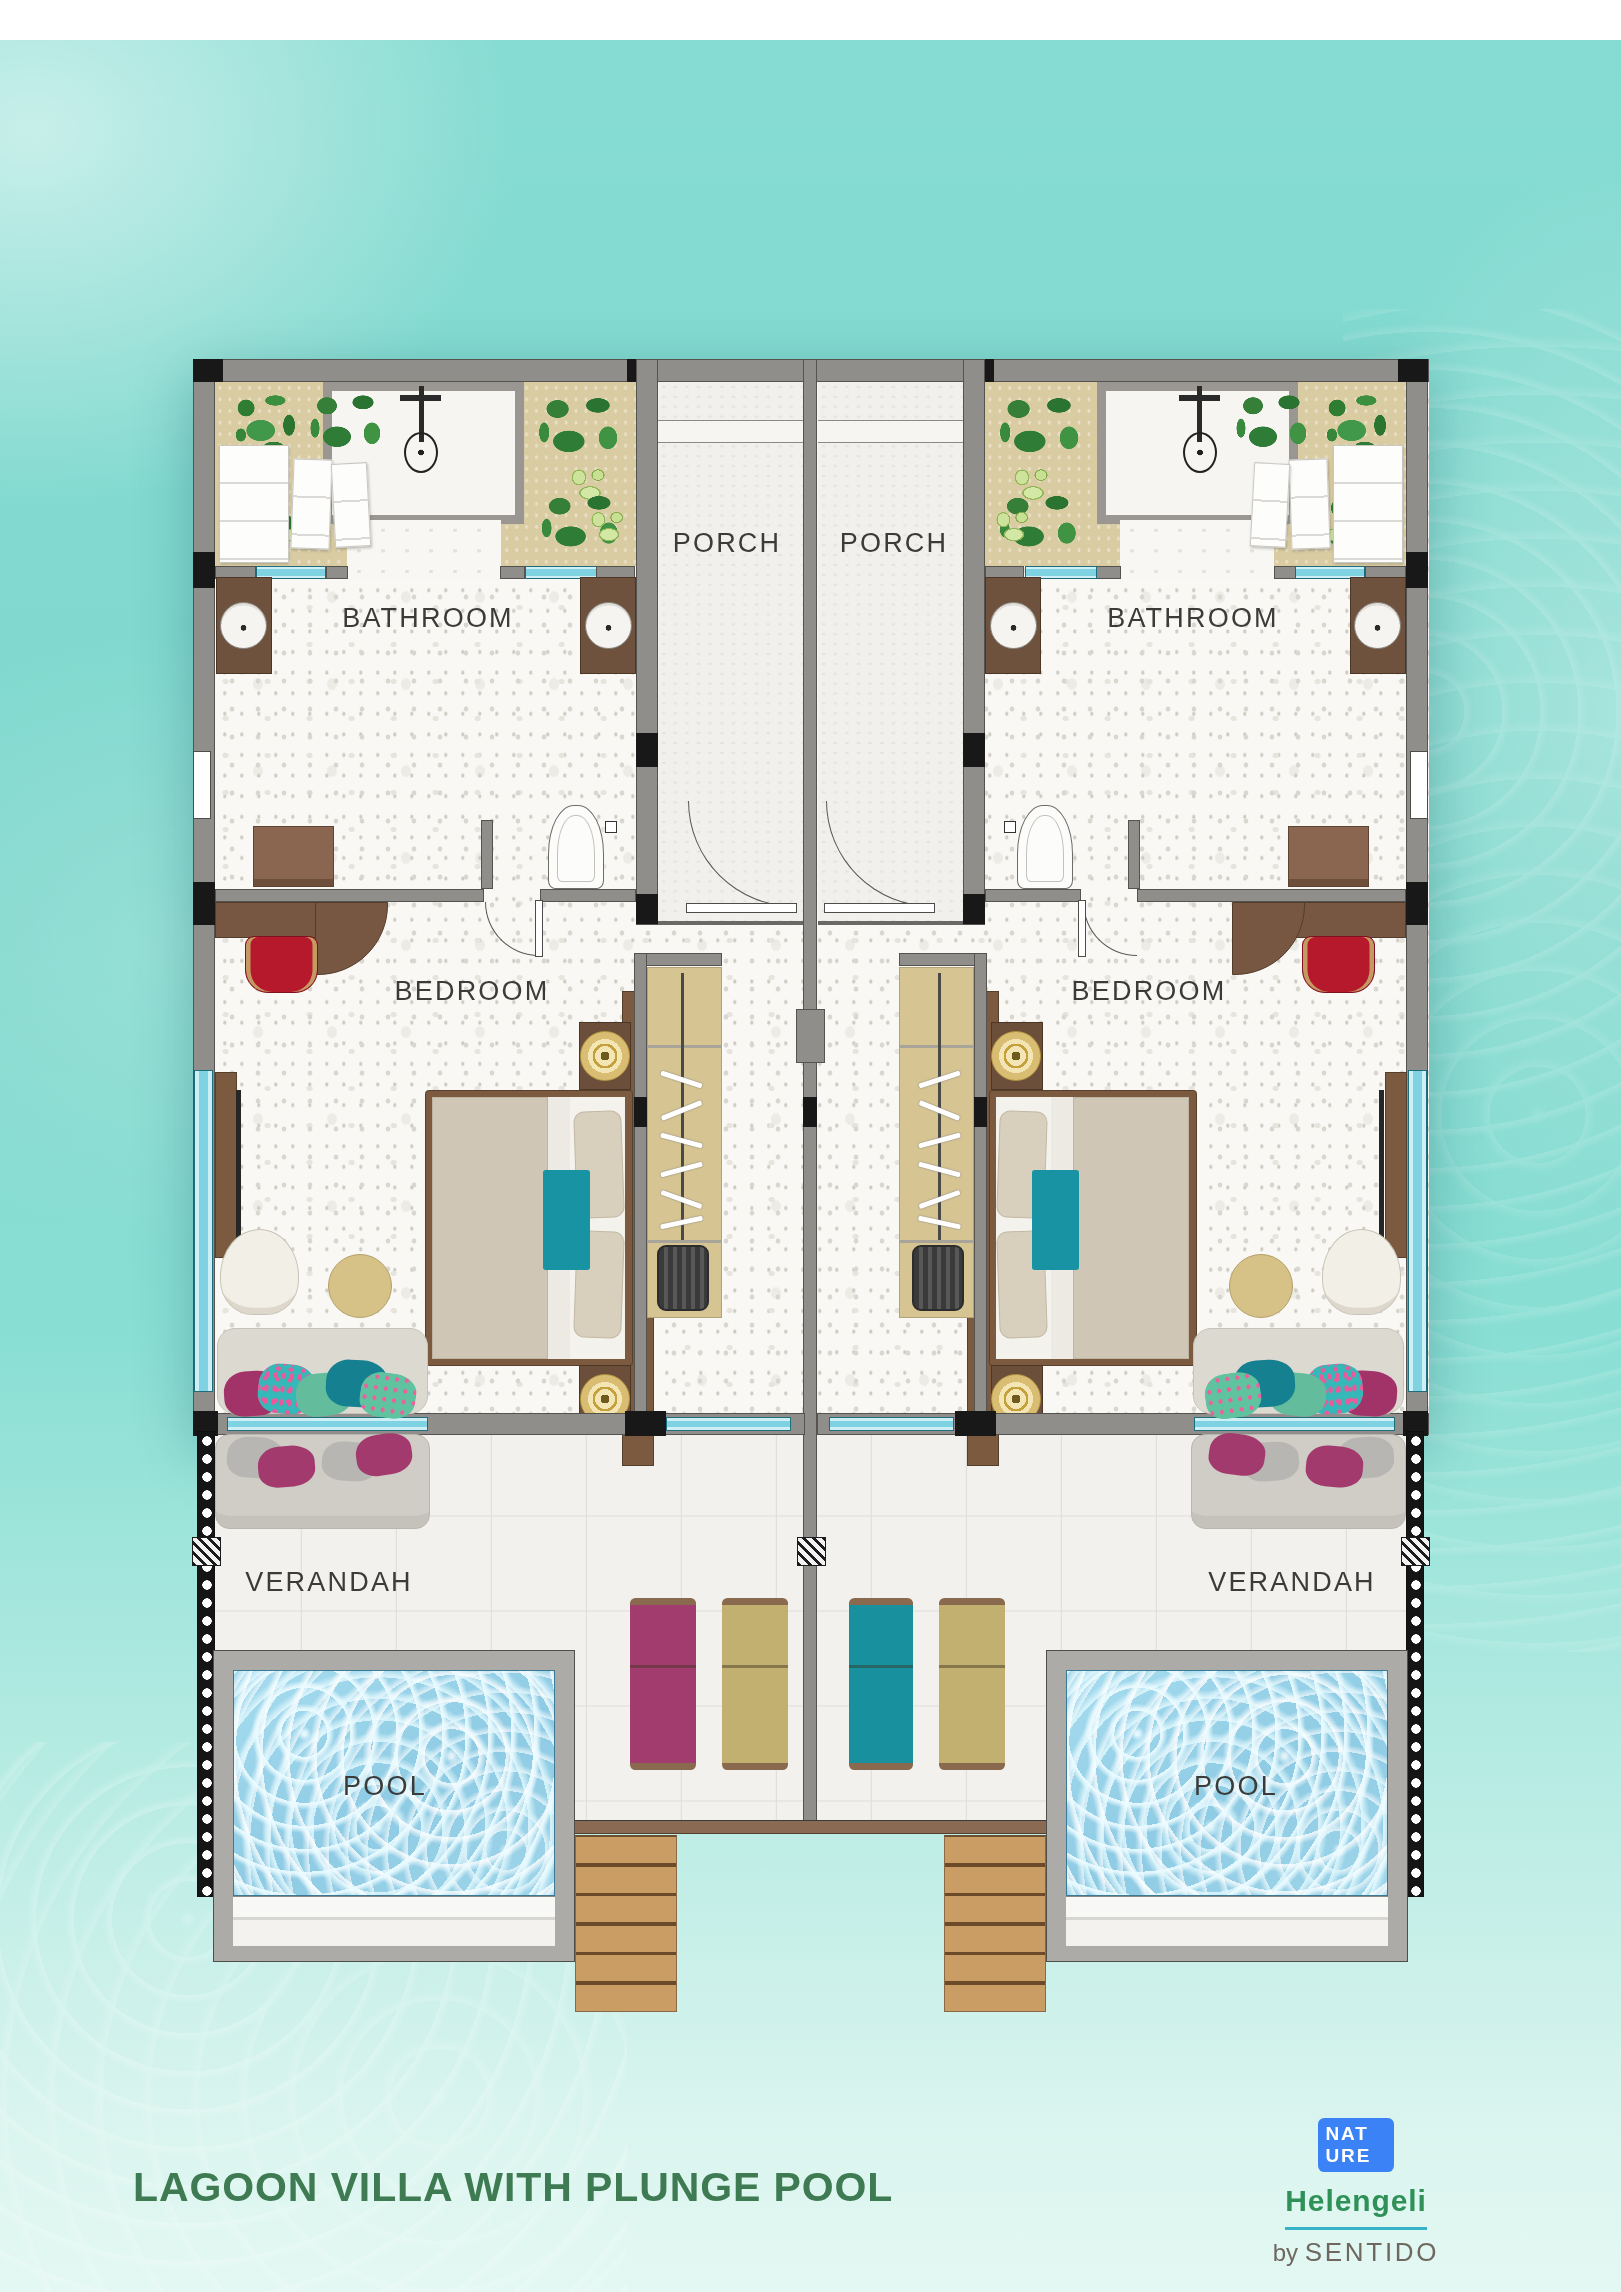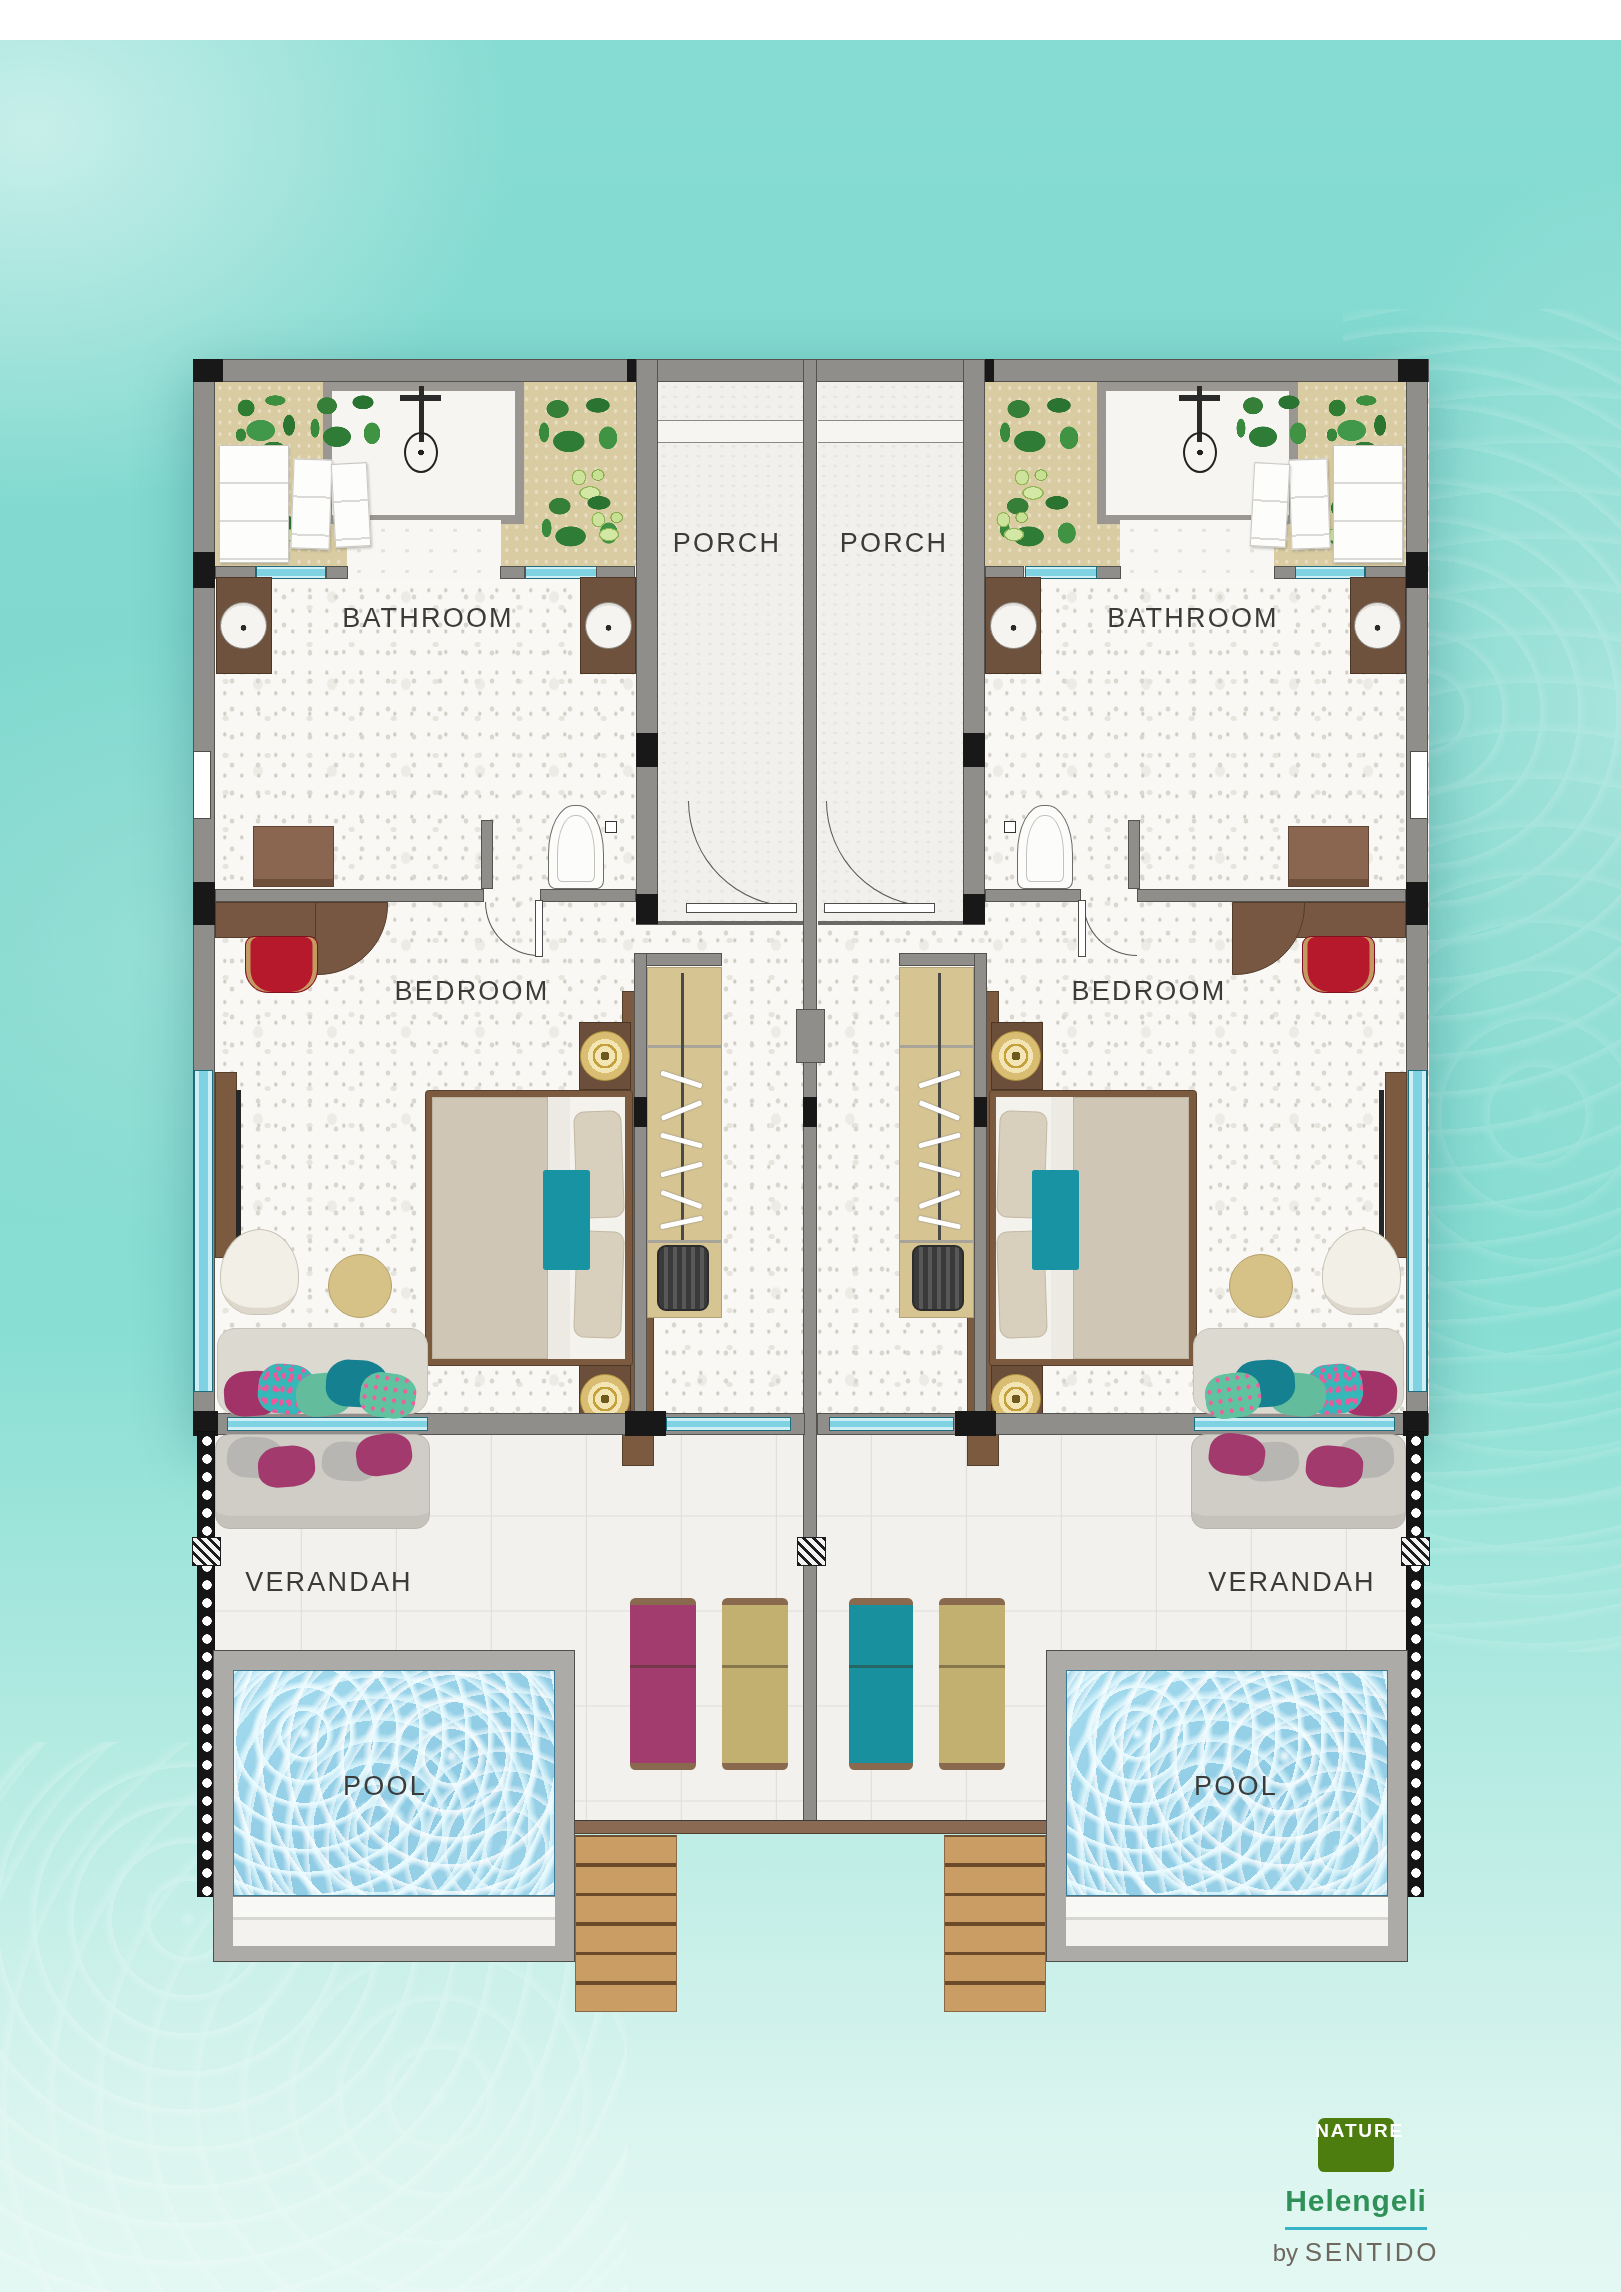--- a/index.html
+++ b/index.html
@@ -154,22 +154,22 @@
 
   
   .caption{position:absolute;left:133px;top:2124px;}
   .cap1{font-size:41px;font-weight:bold;letter-spacing:0.9px;color:#3e7a52;}
   .cap2{font-size:39px;font-weight:bold;letter-spacing:0.9px;color:#82c87c;margin-top:9px;}
 
   
   .logo{position:absolute;left:1161px;top:2071px;width:390px;text-align:center;}
   .logo-row{display:flex;align-items:flex-start;justify-content:center;gap:10.7px;}
   .oblu{font-size:82px;line-height:64px;font-weight:bold;letter-spacing:4.5px;color:#2aa9c0;}
-  .nature{background:#4d7c0f;border-radius:6.3px;width:68px;height:50px;margin-top:7.2px;
-      display:flex;flex-direction:row;justify-content:center;padding:1.8px 0 1.8px 7.2px;
+  .nature{background:#3b82f6;border-radius:6.3px;width:68px;height:50px;margin-top:7.2px;
+      display:flex;flex-direction:column;justify-content:center;padding:1.8px 0 1.8px 7.2px;
       color:#fff;font-weight:bold;font-size:19px;line-height:21.5px;letter-spacing:1.8px;text-align:left;}
   .helengeli{margin-top:12.5px;font-size:30px;font-weight:bold;color:#2f9158;letter-spacing:0.9px;}
   .logo-line{width:142px;height:2.7px;background:#35b4c8;margin:9px auto 0;}
   .by{margin-top:7.2px;font-size:24px;color:#6f6861;}
   .sentido{font-size:26px;letter-spacing:2.7px;}
 </style>
 </head>
 <body>
 
 <div class="canvas">
@@ -406,20 +406,21 @@
       <div class="room-label" style="left: 1193px; top: 578px;">BATHROOM</div>
       <div class="room-label" style="left: 472px; top: 951px;">BEDROOM</div>
       <div class="room-label" style="left: 1149px; top: 951px;">BEDROOM</div>
       <div class="room-label" style="left: 329px; top: 1542px;">VERANDAH</div>
       <div class="room-label" style="left: 1292px; top: 1542px;">VERANDAH</div>
       <div class="room-label" style="left: 385px; top: 1746px;">POOL</div>
       <div class="room-label" style="left: 1236px; top: 1746px;">POOL</div>
     </div>
 
   <div class="caption">
+    <div class="cap1">LAGOON VILLA WITH PLUNGE POOL</div>
   </div>
 
   <div class="logo">
     <div class="logo-row">
       <span class="nature">
         <span>NAT</span>
         <span>URE</span>
       </span>
     </div>
     <div class="helengeli">Helengeli</div>

